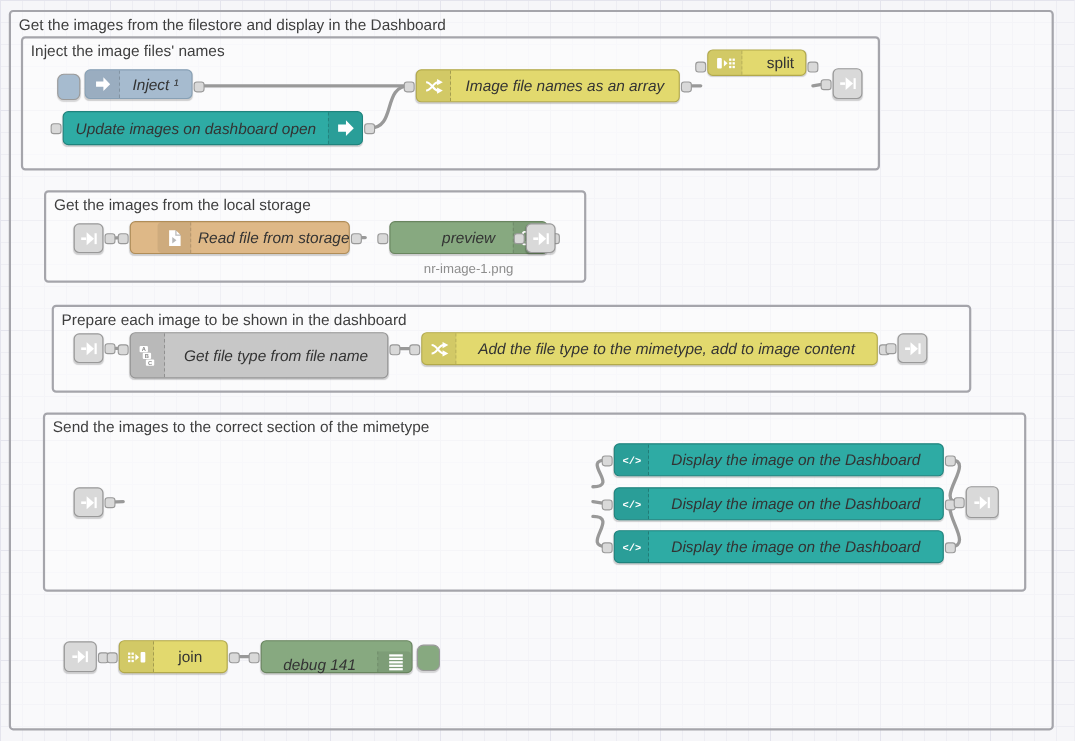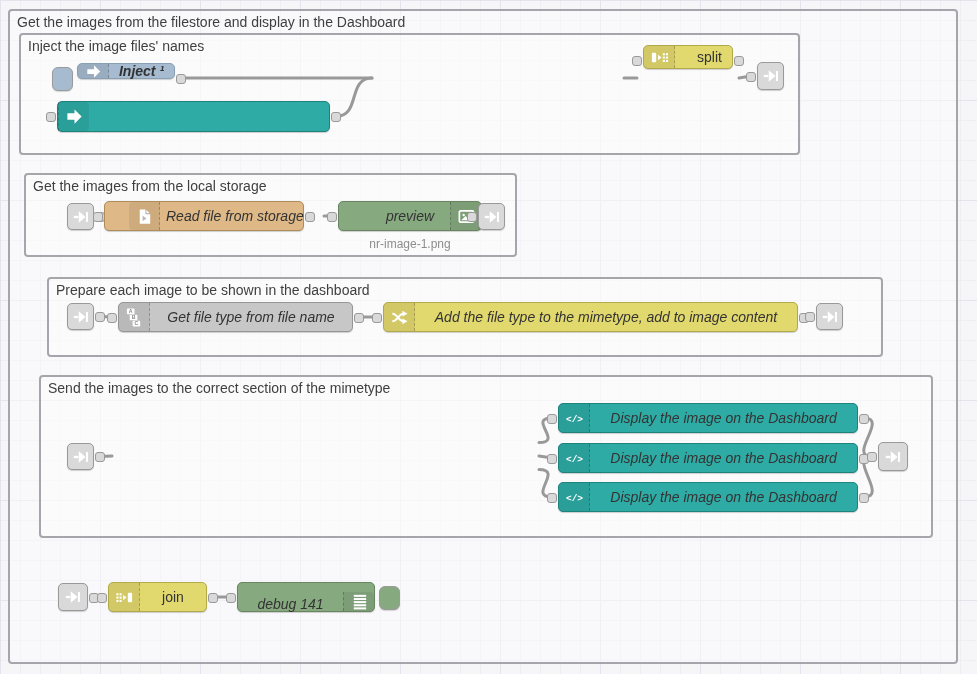--- a/index.html
+++ b/index.html
@@ -78,51 +78,67 @@
       <path d="M864,497 C889,497 847,456.5 872,456.5"></path>
       <path d="M94,597 L102,597"></path>
       <path d="M213,597 L231,597"></path>
     </svg>
 <div class="group" style="left: 8px; top: 9px; width: 950px; height: 655px;">
       <span class="group-title">Get the images from the filestore and display in the Dashboard</span>
     </div>
     <div class="group" style="left: 19px; top: 33px; width: 781px; height: 122px;">
       <span class="group-title">Inject the image files' names</span>
     </div>
-    <div class="group" style="left: 24px; top: 173px; width: 493px; height: 84px;">
+    <div class="group" style="left: 40px; top: 173px; width: 493px; height: 84px;">
       <span class="group-title">Get the images from the local storage</span>
     </div>
     <div class="group" style="left: 47px; top: 277px; width: 836px; height: 80px;">
       <span class="group-title">Prepare each image to be shown in the dashboard</span>
     </div>
     <div class="group" style="left: 39px; top: 375px; width: 894px; height: 163px;">
       <span class="group-title">Send the images to the correct section of the mimetype</span>
     </div>
-    <div class="node" style="left: 77px; top: 63px; width: 98px; height: 16px; background: rgb(166, 187, 207); border-color: rgb(135, 160, 181); font-weight: bold;">
+    <div class="node" style="left: 77px; top: 63px; width: 98px; height: 27px; background: rgb(166, 187, 207); border-color: rgb(135, 160, 181);">
       <div class="icon-region left">
         <span>
           <svg class="nr-icon" width="19" height="19" viewBox="0 0 20 20">
             <path d="M3.5,7.5 H10.5 V3.5 L17,10 L10.5,16.5 V12.5 H3.5 Z" fill="#fff"></path>
           </svg>
         </span>
       </div>
       <div class="node-label it">Inject ¹</div>
       <div class="port" style="right: -12px; top: 9.5px;"></div>
       <div class="node-btn" style="background: rgb(166, 187, 207); top: 3px; left: -26px;"></div>
     </div>
     <div class="node" style="left: 57px; top: 101px; width: 273px; height: 31px; background: rgb(46, 171, 164); border-color: rgb(31, 131, 125);">
+      <div class="node-label it">Update images on dashboard open</div>
       <div class="icon-region right">
         <span>
           <svg class="nr-icon" width="19" height="19" viewBox="0 0 20 20">
             <path d="M2.5,6.5 H10 V2.5 L17.5,10 L10,17.5 V13.5 H2.5 Z" fill="#fff"></path>
           </svg>
         </span>
       </div>
       <div class="port" style="left: -12px; top: 10px;"></div>
       <div class="port" style="right: -12px; top: 10px;"></div>
+    </div>
+    <div class="node" style="left: 378px; top: 63px; width: 240px; height: 30px; background: rgb(226, 217, 110); border-color: rgb(178, 169, 75);">
+      <div class="icon-region left">
+        <span>
+          <svg class="nr-icon" width="19" height="19" viewBox="0 0 20 20">
+            <path d="M2.5,6 C8,6 9,14 14,14" stroke="#fff" stroke-width="2" fill="none"></path>
+            <path d="M2.5,14 C8,14 9,6 14,6" stroke="#fff" stroke-width="2" fill="none"></path>
+            <polygon points="13,3 18.5,6 13,9" fill="#fff"></polygon>
+            <polygon points="13,11 18.5,14 13,17" fill="#fff"></polygon>
+          </svg>
+        </span>
+      </div>
+      <div class="node-label it">Image file names as an array</div>
+      <div class="port" style="left: -12px; top: 9.5px;"></div>
+      <div class="port" style="right: -12px; top: 9.5px;"></div>
     </div>
     <div class="node" style="left: 643px; top: 45px; width: 90px; height: 24px; background: rgb(226, 217, 110); border-color: rgb(178, 169, 75); gap: 12px;">
       <div class="icon-region left">
         <span>
           <svg class="nr-icon" width="19" height="19" viewBox="0 0 20 20">
             <rect x="2" y="5" width="4.5" height="10" rx="1" fill="#fff"></rect>
             <polygon points="8.5,7 12,10 8.5,13" fill="#fff"></polygon>
             <rect x="13.5" y="5.5" width="2.2" height="2.2" fill="#fff"></rect>
             <rect x="16.8" y="5.5" width="2.2" height="2.2" fill="#fff"></rect>
             <rect x="13.5" y="9" width="2.2" height="2.2" fill="#fff"></rect>
@@ -149,35 +165,35 @@
     <div class="node link-node" style="left: 67px; top: 203px; width: 27px; height: 27px; background: rgb(217, 217, 217); border-color: rgb(153, 153, 153);">
       <span>
         <svg class="nr-icon" width="18" height="18" viewBox="0 0 20 20">
           <rect x="2" y="8.7" width="5" height="2.6" fill="#fff"></rect>
           <polygon points="7.5,3.5 15,10 7.5,16.5" fill="#fff"></polygon>
           <rect x="15.5" y="4.5" width="2.2" height="11" fill="#fff"></rect>
         </svg>
       </span>
       <div class="port" style="right: -12px; top: 8px;"></div>
     </div>
-    <div class="node" style="left: 104px; top: 201px; width: 200px; height: 30px; background: rgb(222, 184, 135); border-color: rgb(176, 141, 88); padding-left: 24px;">
+    <div class="node" style="left: 118px; top: 201px; width: 200px; height: 30px; background: rgb(222, 184, 135); border-color: rgb(176, 141, 88); padding-left: 24px;">
       <div class="icon-region left">
         <span>
           <svg class="nr-icon" width="19" height="19" viewBox="0 0 20 20">
             <path d="M5,2.5 h6.5 l4.5,4.5 v10.5 h-11 z" fill="#fff"></path>
             <path d="M11.5,2.5 v4.5 h4.5" fill="none" stroke="rgba(0,0,0,0.28)" stroke-width="1.2"></path>
             <polygon points="8,9 12,12 8,15" fill="rgba(0,0,0,0.28)"></polygon>
           </svg>
         </span>
       </div>
       <div class="node-label it">Read file from storage</div>
       <div class="port" style="left: -12px; top: 9.5px;"></div>
       <div class="port" style="right: -12px; top: 9.5px;"></div>
     </div>
-    <div class="node" style="left: 338px; top: 201px; width: 144px; height: 30px; background: rgb(135, 169, 128); border-color: rgb(105, 133, 95); padding-left: 31px;">
+    <div class="node" style="left: 354px; top: 201px; width: 144px; height: 30px; background: rgb(135, 169, 128); border-color: rgb(105, 133, 95); padding-left: 31px;">
       <div class="node-label it">preview</div>
       <div class="icon-region right">
         <span>
           <svg class="nr-icon" width="19" height="19" viewBox="0 0 20 20">
             <rect x="2.5" y="4" width="15" height="12" rx="1.5" fill="none" stroke="#fff" stroke-width="1.8"></rect>
             <circle cx="7" cy="8.5" r="1.3" fill="#fff"></circle>
             <path d="M4.5,14 L9,9.5 L12,12.5 L13.8,10.8 L15.5,14 Z" fill="#fff"></path>
           </svg>
         </span>
       </div>
@@ -198,21 +214,21 @@
     <div class="node link-node" style="left: 67px; top: 303px; width: 27px; height: 27px; background: rgb(217, 217, 217); border-color: rgb(153, 153, 153);">
       <span>
         <svg class="nr-icon" width="18" height="18" viewBox="0 0 20 20">
           <rect x="2" y="8.7" width="5" height="2.6" fill="#fff"></rect>
           <polygon points="7.5,3.5 15,10 7.5,16.5" fill="#fff"></polygon>
           <rect x="15.5" y="4.5" width="2.2" height="11" fill="#fff"></rect>
         </svg>
       </span>
       <div class="port" style="right: -12px; top: 8px;"></div>
     </div>
-    <div class="node" style="left: 118px; top: 302px; width: 235px; height: 30px; background: rgb(199, 199, 199); border-color: rgb(149, 149, 149);">
+    <div class="node" style="left: 118px; top: 302px; width: 235px; height: 42px; background: rgb(199, 199, 199); border-color: rgb(149, 149, 149);">
       <div class="icon-region left">
         <span>
           <svg class="nr-icon" width="19" height="19" viewBox="0 0 20 20">
             <rect x="2" y="0.5" width="8" height="6" rx="1" fill="#fff"></rect>
             <text x="6" y="5.4" font-size="5.5" fill="#8a8a8a" text-anchor="middle" font-family="Liberation Sans,sans-serif" font-weight="bold">A</text>
             <rect x="5" y="7" width="8" height="6" rx="1" fill="#fff"></rect>
             <text x="9" y="11.9" font-size="5.5" fill="#8a8a8a" text-anchor="middle" font-family="Liberation Sans,sans-serif" font-weight="bold">B</text>
             <rect x="8" y="13.5" width="8" height="6" rx="1" fill="#fff"></rect>
             <text x="12" y="18.4" font-size="5.5" fill="#8a8a8a" text-anchor="middle" font-family="Liberation Sans,sans-serif" font-weight="bold">C</text>
           </svg>

